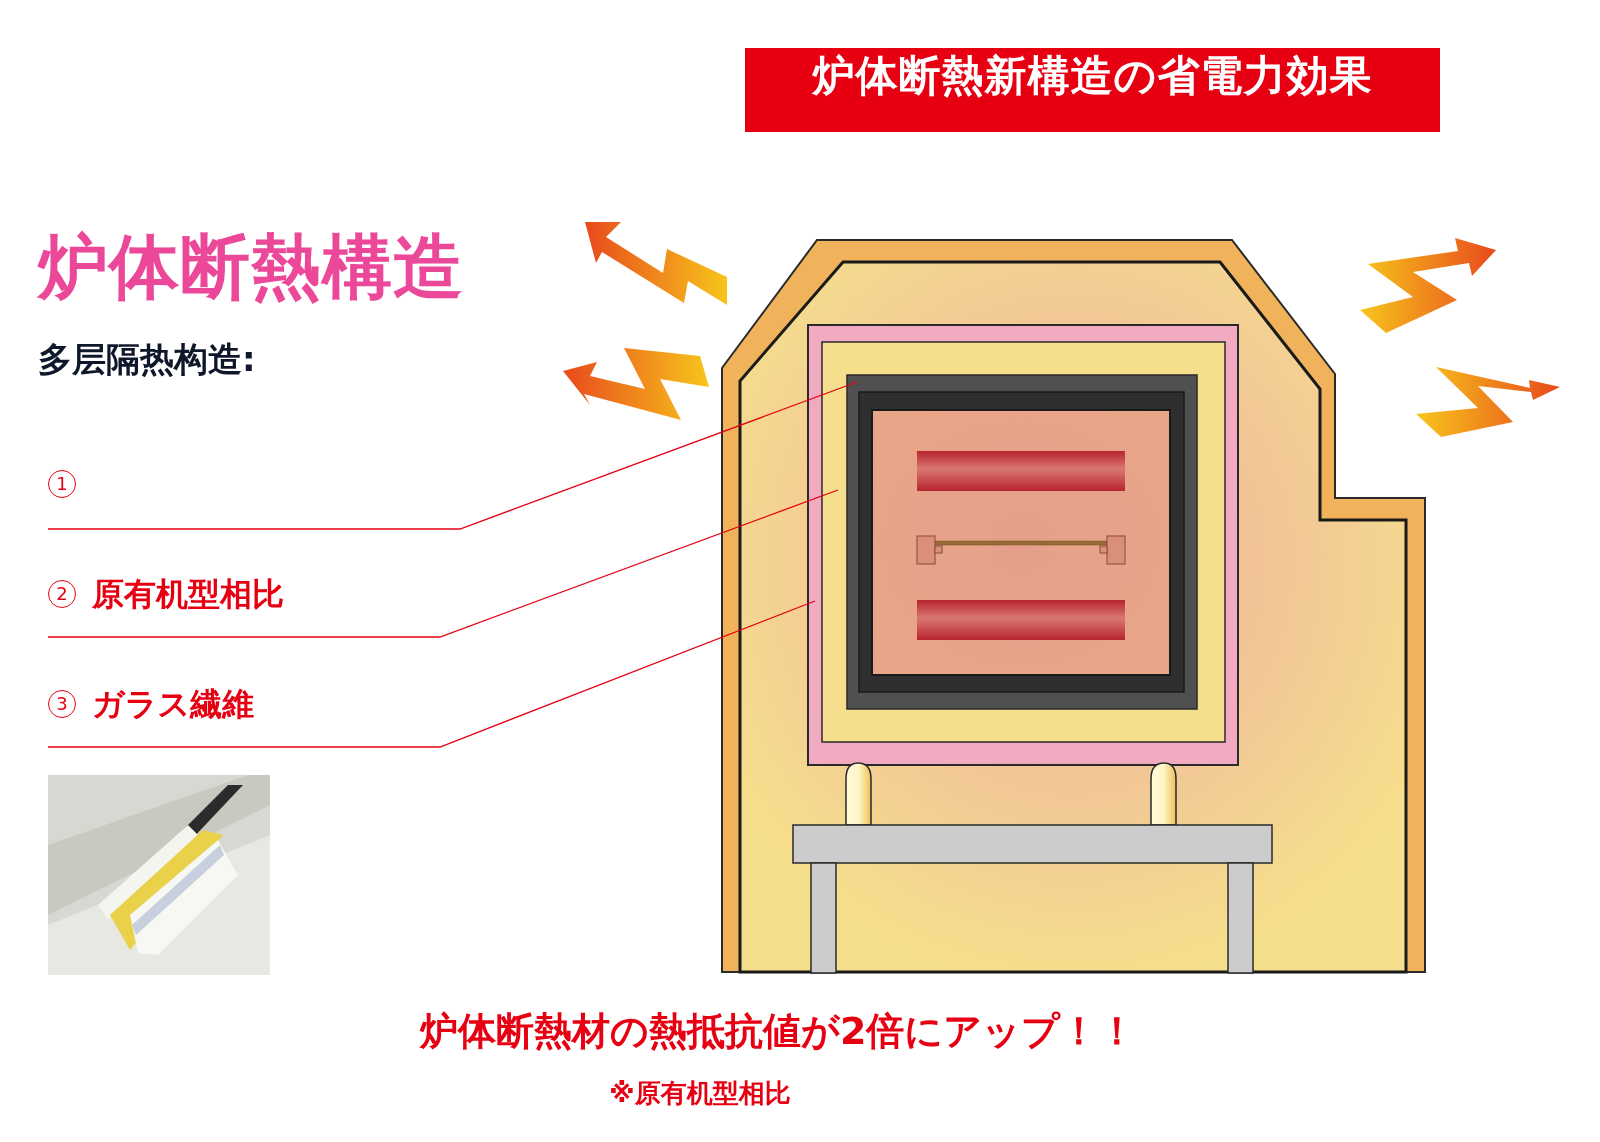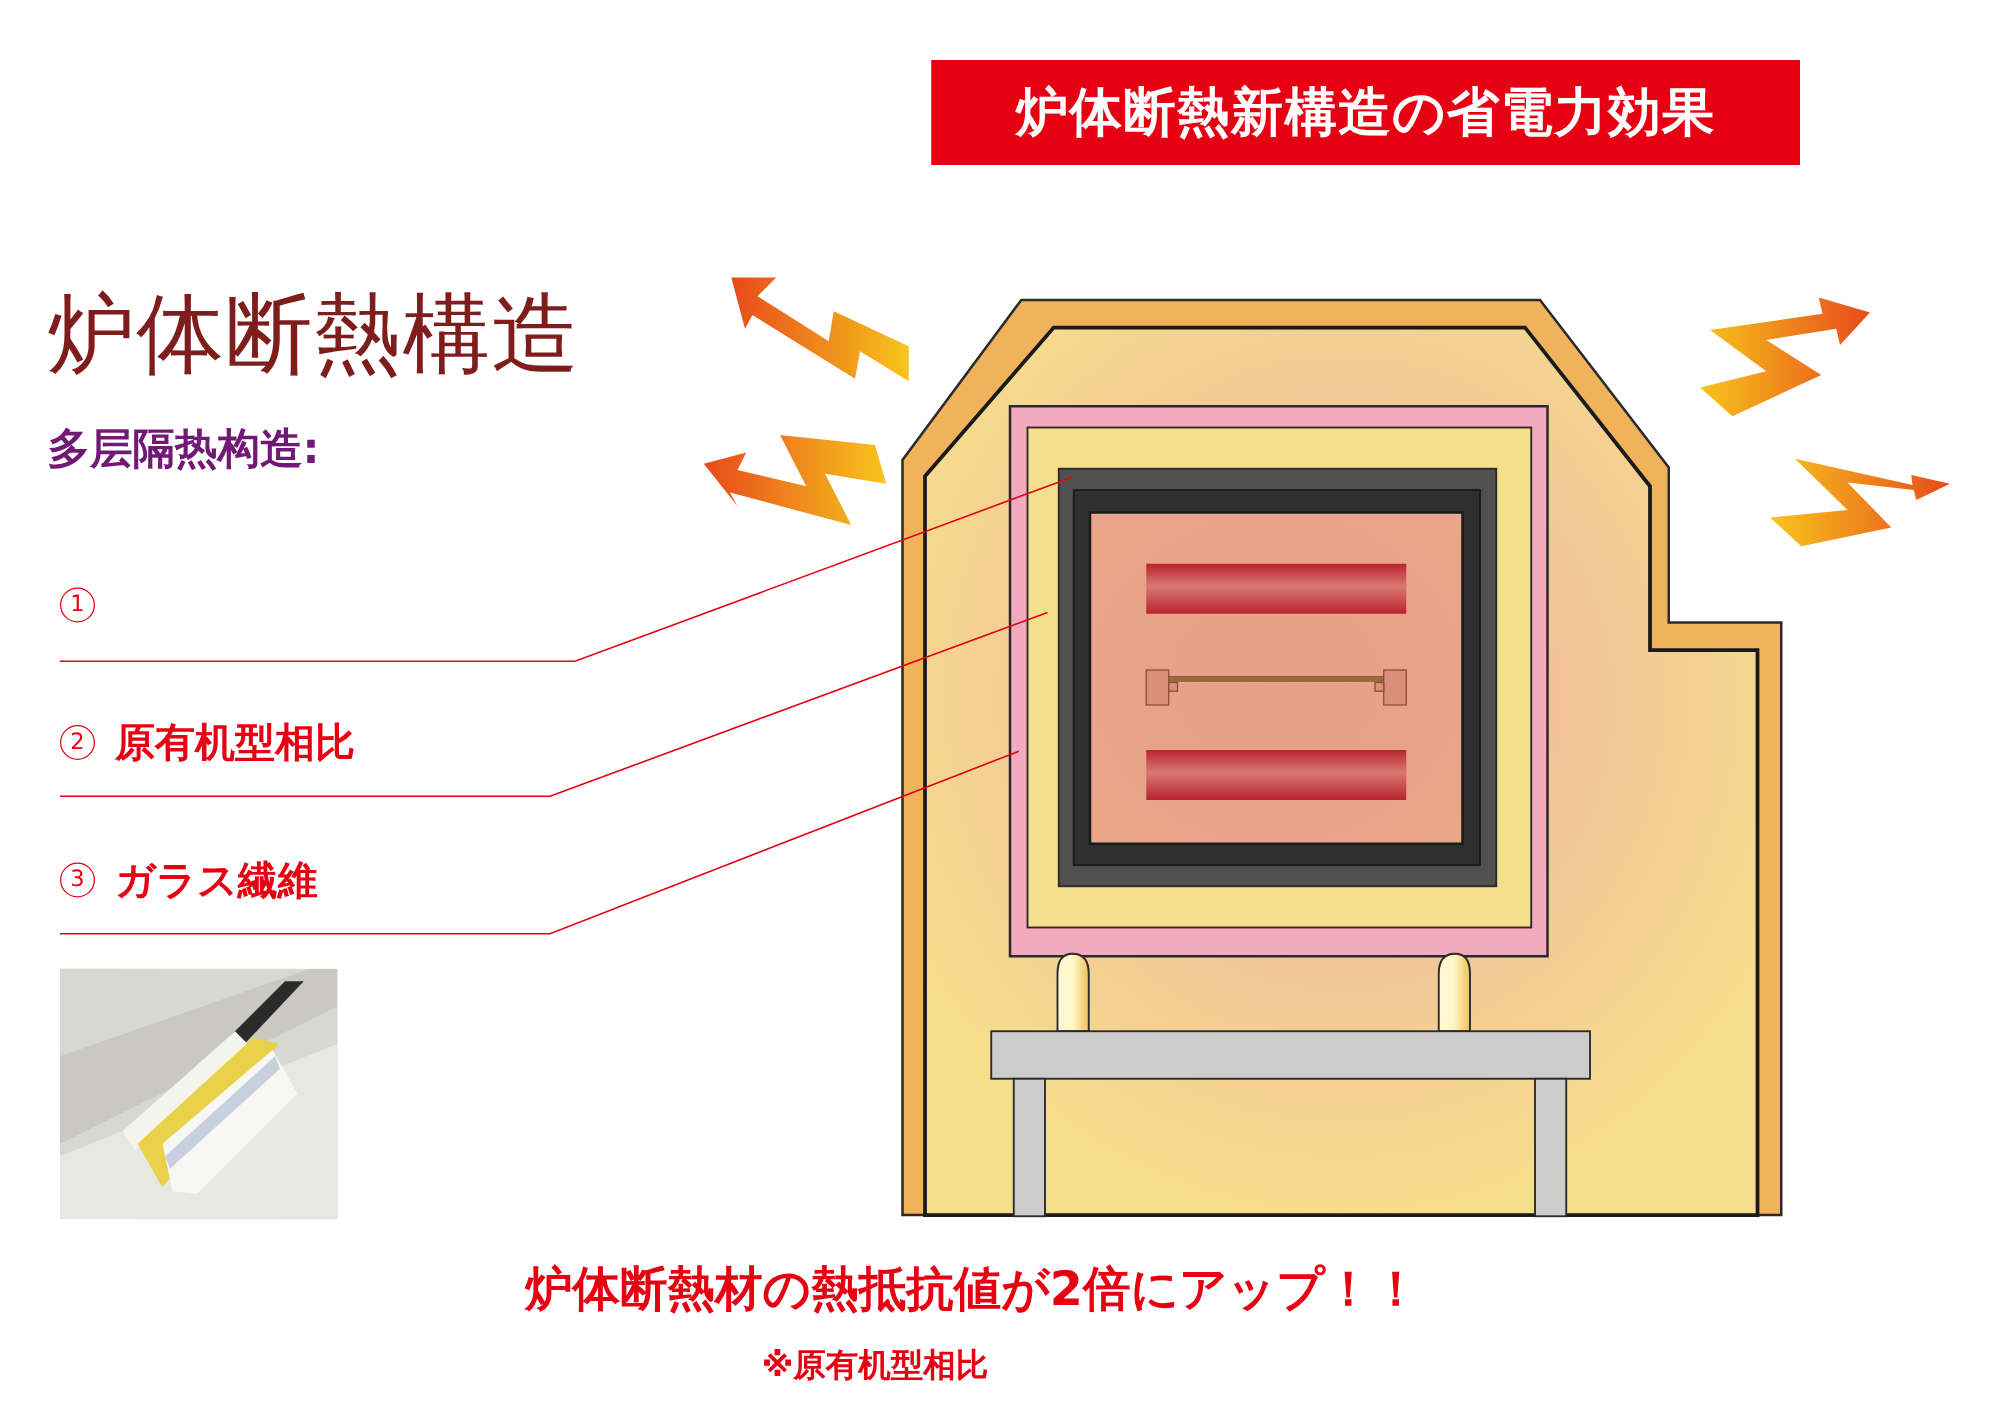--- a/index.html
+++ b/index.html
@@ -1,29 +1,29 @@
 <!DOCTYPE html>
 <html><head>
 <meta charset="utf-8">
 <style>
   * { margin: 0; padding: 0; box-sizing: border-box; }
   html, body { width: 1600px; height: 1142px; background: #ffffff; overflow: hidden; }
   body { position: relative; font-family: "DejaVu Sans", "Liberation Sans", sans-serif; }
   .banner {
     position: absolute; left: 745px; top: 48px; width: 695px; height: 84px;
     background: #e60012; color: #ffffff; font-weight: bold; font-size: 42px;
-    display: flex; align-items: center; justify-content: center; letter-spacing: 1px;
+    display: flex; align-items: flex-start; justify-content: center; letter-spacing: 1px;
   }
   .main-title {
-    position: absolute; left: 38px; top: 232px; font-size: 70px; font-weight: normal;
-    color: #7f1d1d; letter-spacing: 1px; line-height: 1;
+    position: absolute; left: 38px; top: 232px; font-size: 70px; font-weight: bold;
+    color: #ec4899; letter-spacing: 1px; line-height: 1;
   }
   .subtitle {
     position: absolute; left: 38px; top: 342px; font-size: 34px; font-weight: bold;
-    color: #701a75; line-height: 1;
+    color: #0f172a; line-height: 1;
   }
   .layer-item {
     position: absolute; left: 48px; display: flex; align-items: center;
     color: #e60012; font-weight: bold; font-size: 32px; line-height: 1;
   }
   .layer-num {
     width: 28px; height: 28px; border: 1.5px solid #e60012; border-radius: 50%;
     font-size: 18px; font-weight: normal; display: flex; align-items: center; justify-content: center;
     margin-right: 16px;
   }

